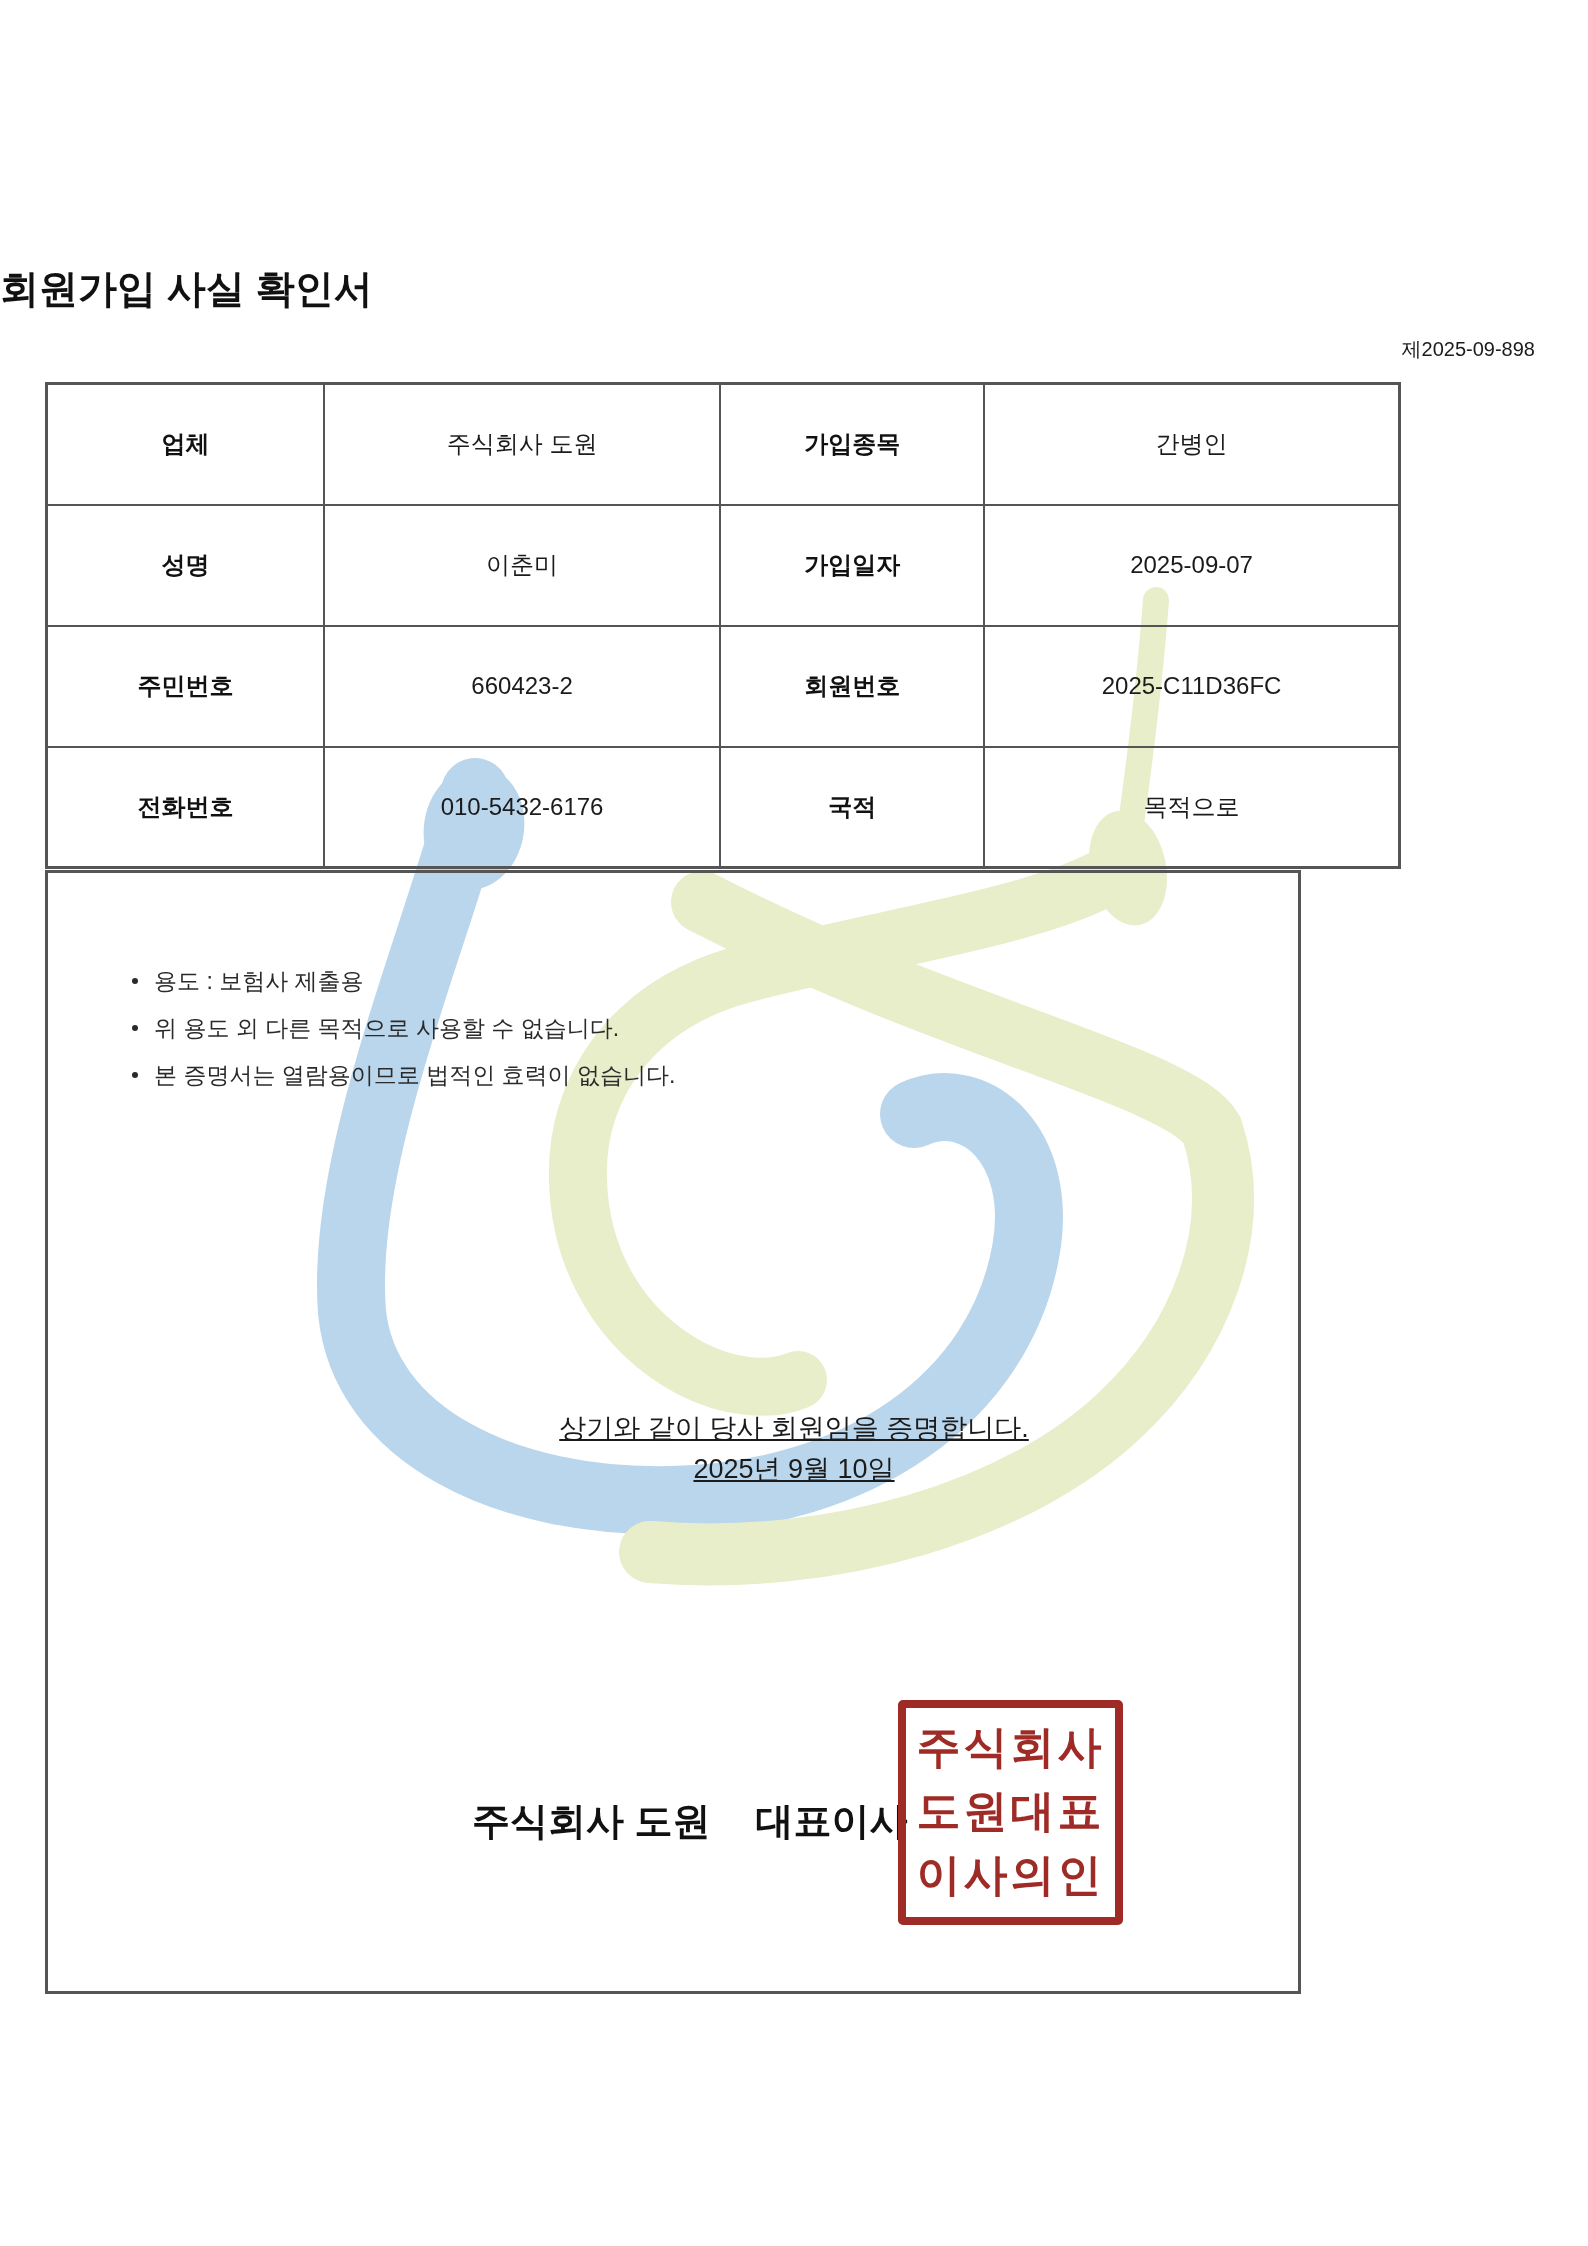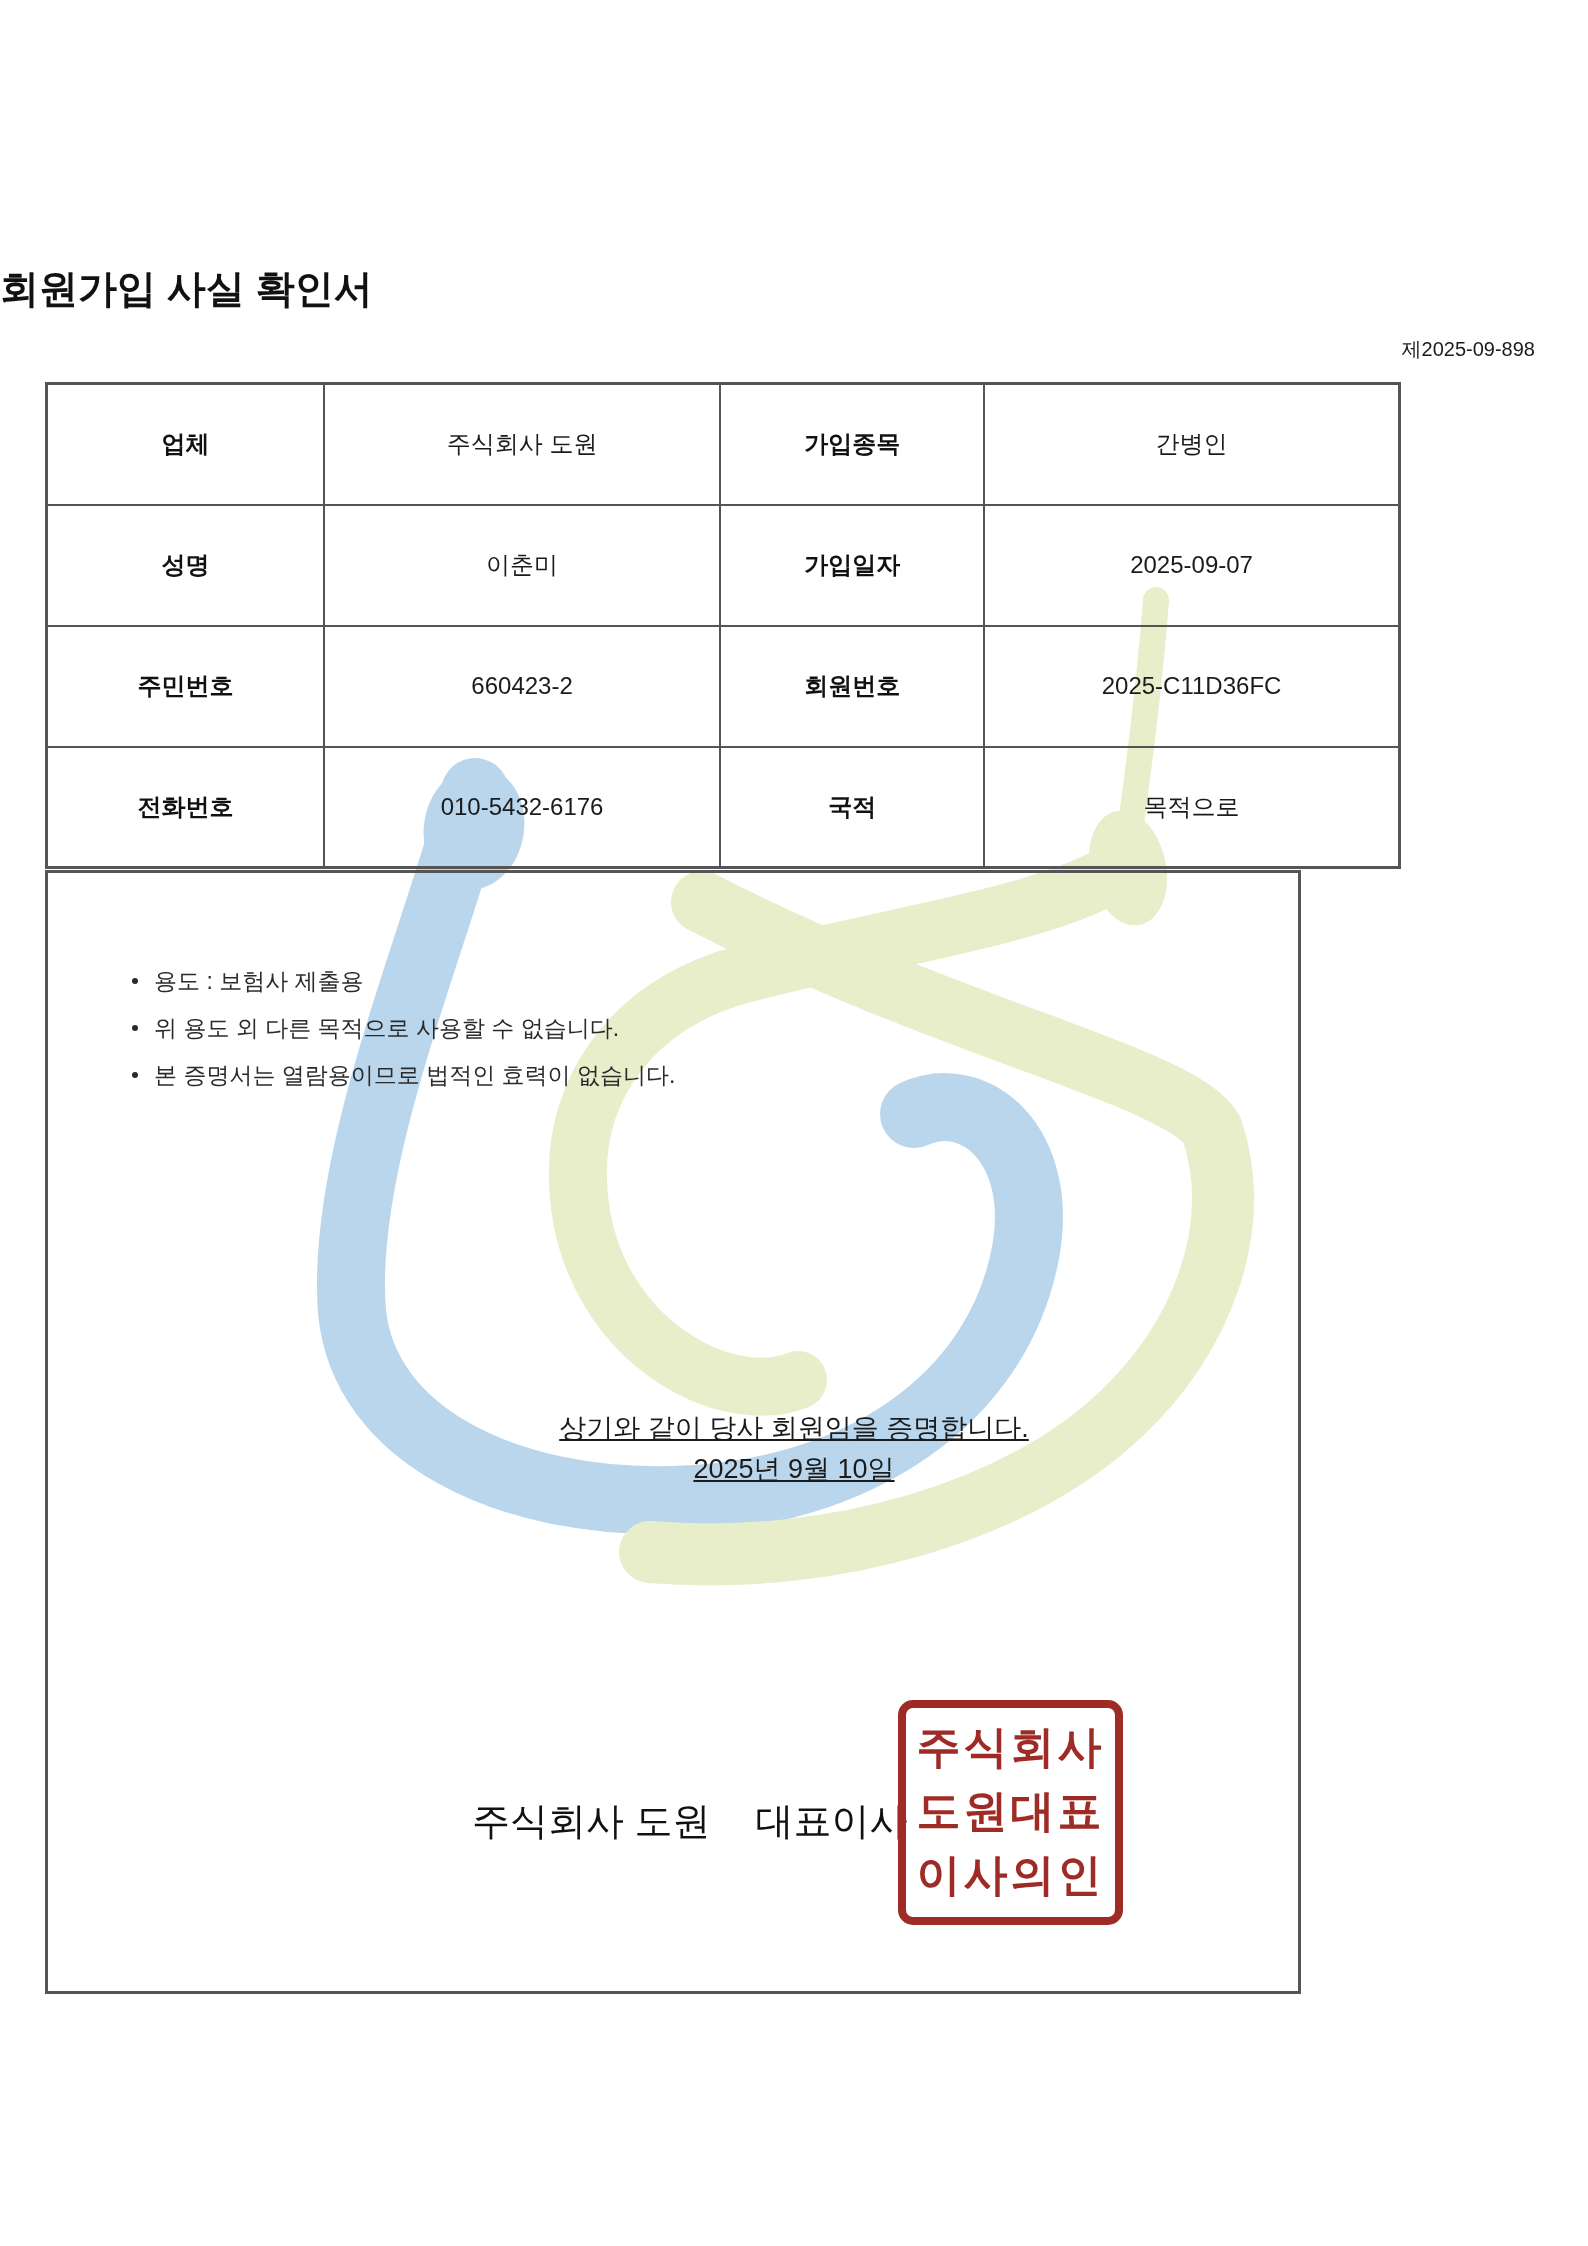--- a/index.html
+++ b/index.html
@@ -122,34 +122,34 @@
     color: #1b1b1b;
     text-decoration: underline;
   }
 
   
   .signature-line {
     position: absolute;
     top: 1796px;
     left: 472px;
     font-size: 38px;
-    font-weight: 400;
+    font-weight: 700;
     color: #111111;
     white-space: nowrap;
   }
   .signature-line .sig-gap { display: inline-block; width: 45px; }
 
   .seal {
     position: absolute;
     top: 1700px;
     left: 898px;
     width: 225px;
     height: 225px;
     border: 8px solid #9e2b26;
-    border-radius: 15px;
+    border-radius: 5px;
     background: transparent;
     text-align: center;
     padding-top: 7px;
   }
   .seal .seal-row {
     font-size: 44px;
     font-weight: 800;
     line-height: 64px;
     letter-spacing: 3px;
     color: #9e2b26;

